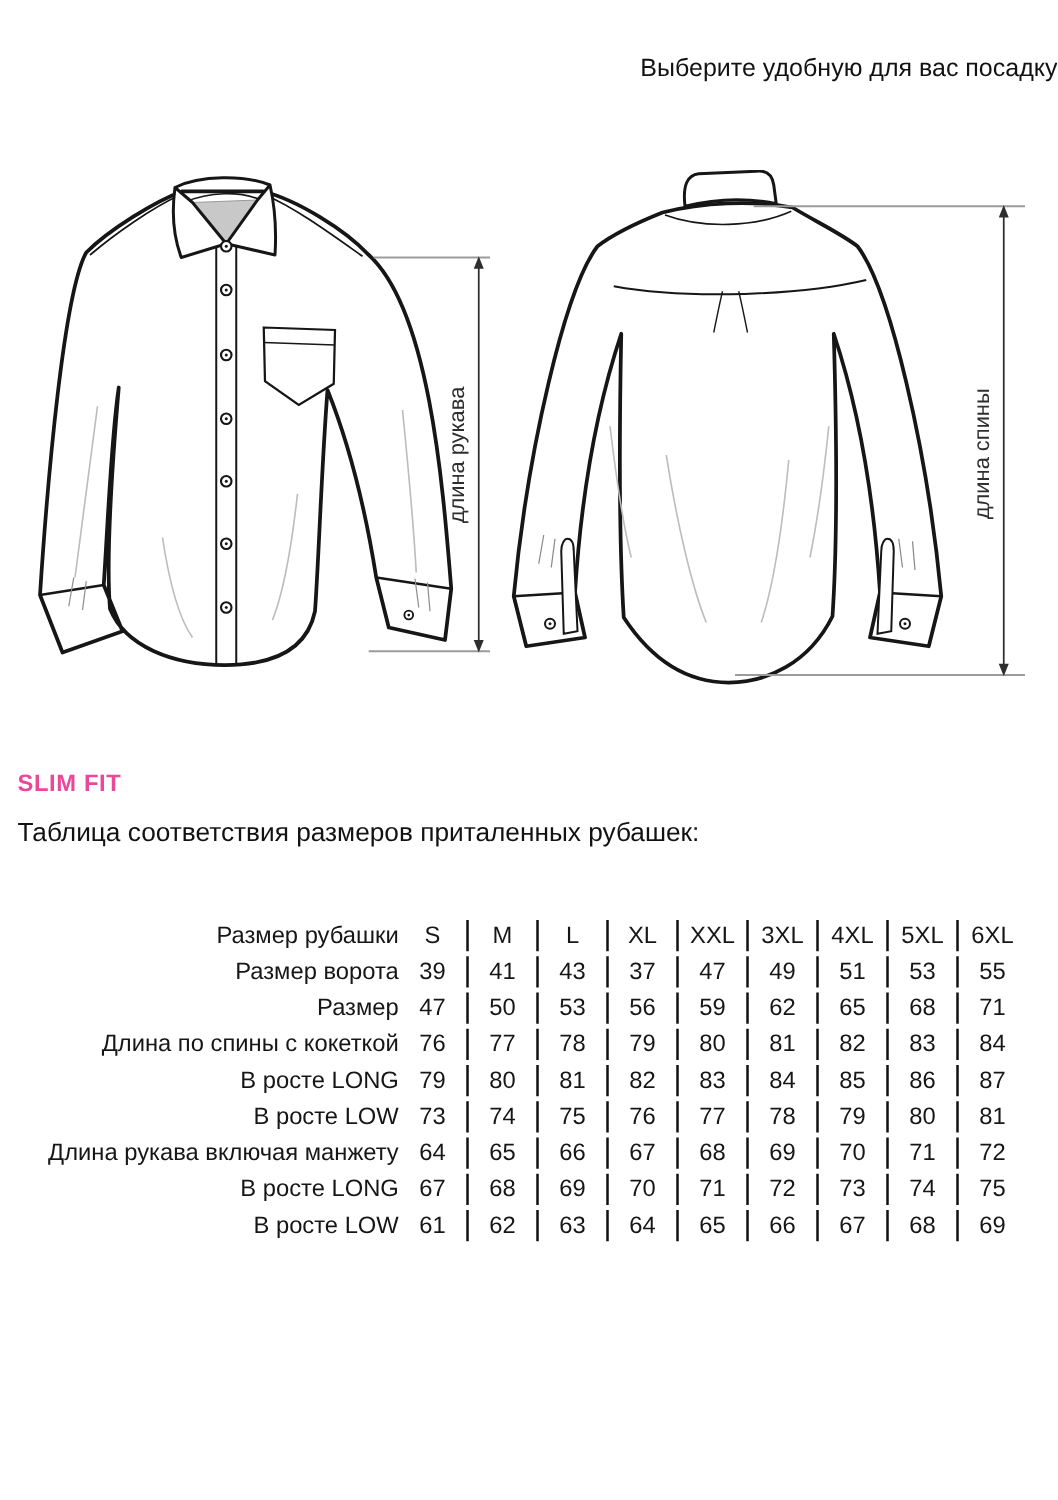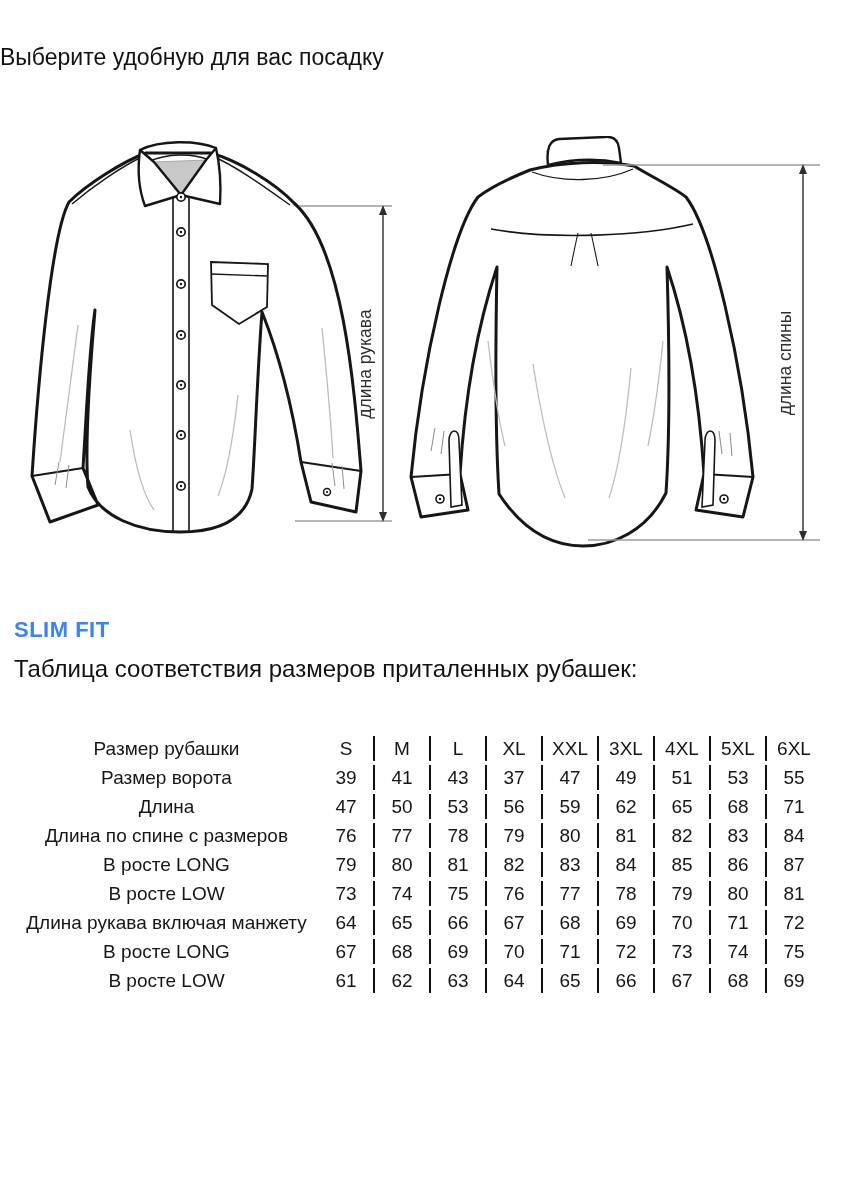--- a/index.html
+++ b/index.html
@@ -1,32 +1,32 @@
 <!DOCTYPE html>
 <html><head>
 <meta charset="utf-8">
 <style>
   html,body{margin:0;padding:0;background:#fff;}
   #page{position:relative;width:846px;height:1200px;background:#ffffff;
         font-family:"Liberation Sans",sans-serif;color:#1a1a1a;overflow:hidden;}
-  .title{position:absolute;left:0;top:44px;width:100%;text-align:left;
-         font-size:23px;color:#121212;}
-  .slim-heading{position:absolute;left:14px;top:617px;font-size:22px;
-         font-weight:bold;letter-spacing:.5px;color:#3b82f6;}
-  .subtitle{position:absolute;left:14px;top:655px;font-size:24px;color:#121212;}
+  .title{position:absolute;left:0;top:44px;width:100%;text-align:right;
+         font-size:20px;color:#121212;}
+  .slim-heading{position:absolute;left:14px;top:617px;font-size:19px;
+         font-weight:bold;letter-spacing:.5px;color:#ec4899;}
+  .subtitle{position:absolute;left:14px;top:655px;font-size:21px;color:#121212;}
   .shirt-front{position:absolute;left:30px;top:140px;}
   .shirt-back{position:absolute;left:402px;top:136px;}
   .arrow-left{position:absolute;left:293px;top:198px;}
   .arrow-right{position:absolute;left:585px;top:156px;}
   svg text{font-family:"Liberation Sans",sans-serif;}
   table.size-table{position:absolute;left:14px;top:732px;
         border-collapse:separate;border-spacing:0 4px;}
   .size-table td{padding:0;height:25px;line-height:25px;vertical-align:middle;
         font-size:19px;color:#161616;white-space:nowrap;}
-  td.rlabel{width:305px;text-align:center;}
+  td.rlabel{width:305px;text-align:right;}
   td.cell{width:54px;text-align:center;border-left:2px solid #111;}
   td.cell.first{border-left:none;}
 </style>
 </head>
 <body>
 
 <div id="page">
 
   <div class="title">Выберите удобную для вас посадку</div>
 
@@ -147,33 +147,33 @@
         <td class="cell">41</td>
         <td class="cell">43</td>
         <td class="cell">37</td>
         <td class="cell">47</td>
         <td class="cell">49</td>
         <td class="cell">51</td>
         <td class="cell">53</td>
         <td class="cell">55</td>
       </tr>
       <tr>
-        <td class="rlabel">Длина</td>
+        <td class="rlabel">Размер</td>
         <td class="cell first">47</td>
         <td class="cell">50</td>
         <td class="cell">53</td>
         <td class="cell">56</td>
         <td class="cell">59</td>
         <td class="cell">62</td>
         <td class="cell">65</td>
         <td class="cell">68</td>
         <td class="cell">71</td>
       </tr>
       <tr>
-        <td class="rlabel">Длина по спине с размеров</td>
+        <td class="rlabel">Длина по спины с кокеткой</td>
         <td class="cell first">76</td>
         <td class="cell">77</td>
         <td class="cell">78</td>
         <td class="cell">79</td>
         <td class="cell">80</td>
         <td class="cell">81</td>
         <td class="cell">82</td>
         <td class="cell">83</td>
         <td class="cell">84</td>
       </tr>

